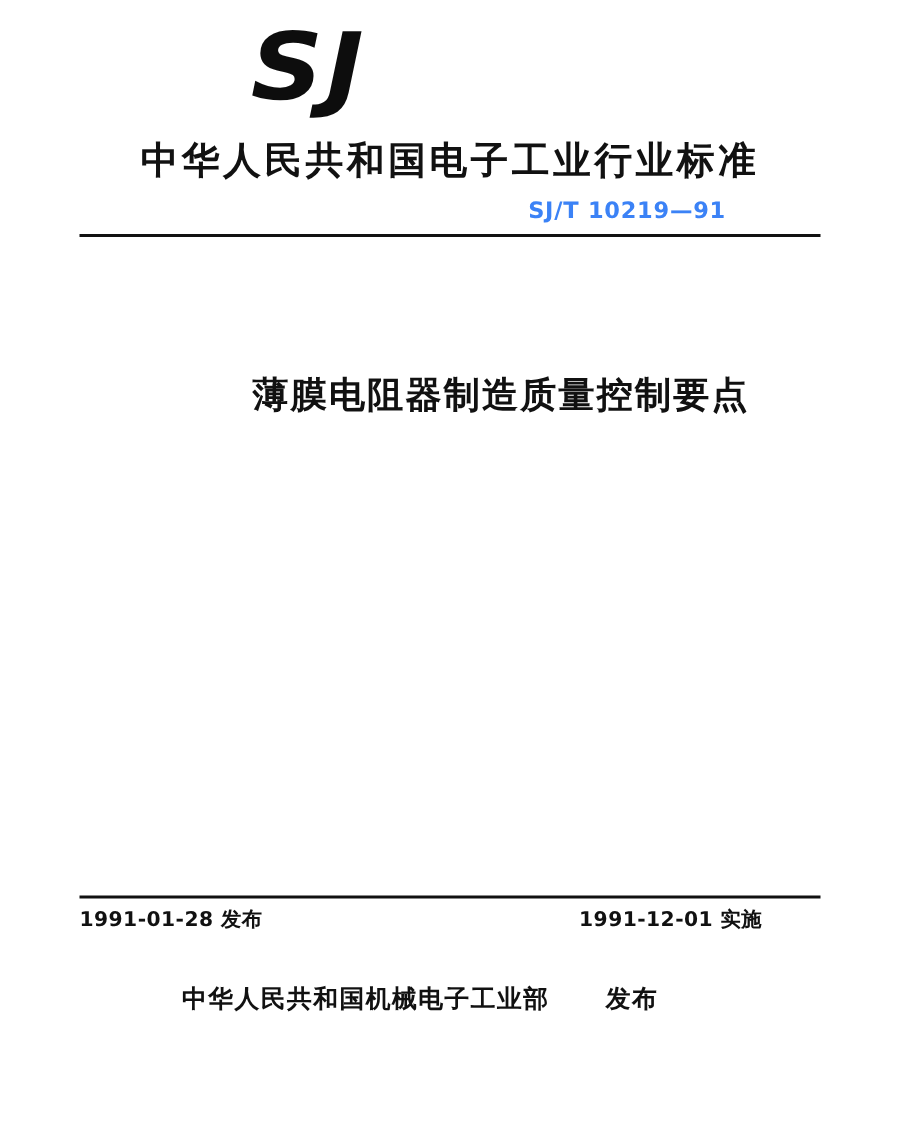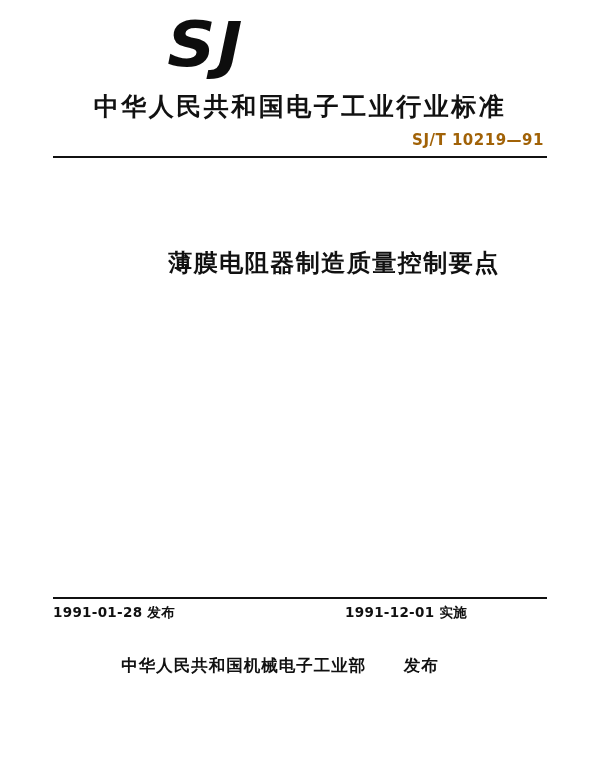--- a/index.html
+++ b/index.html
@@ -55,27 +55,27 @@
     font-weight: bold;
     letter-spacing: 2.5px;
     color: #111;
   }
   .std-number {
     position: absolute;
     top: 131px;
     left: 0;
     width: 600px;
     text-align: right;
-    padding-right: 56px;
+    padding-right: 116px;
     box-sizing: border-box;
     font-family: "DejaVu Sans", sans-serif;
     font-size: 15px;
     font-weight: bold;
     letter-spacing: 0.5px;
-    color: #a16207;
+    color: #3b82f6;
   }
 
   
   .rule-top {
     position: absolute;
     top: 156px;
     left: 53px;
     width: 494px;
     height: 2px;
     background: #111;
@@ -115,21 +115,21 @@
     font-family: "DejaVu Sans", sans-serif;
     font-size: 13.5px;
     font-weight: bold;
     color: #111;
   }
   .date-item {
     white-space: nowrap;
     letter-spacing: 0.3px;
   }
   .date-right {
-    margin-right: 80px;
+    margin-right: 39px;
   }
 
   
   .issuer {
     position: absolute;
     top: 655px;
     left: 0;
     width: 560px;
     text-align: center;
     font-family: "DejaVu Sans", sans-serif;

